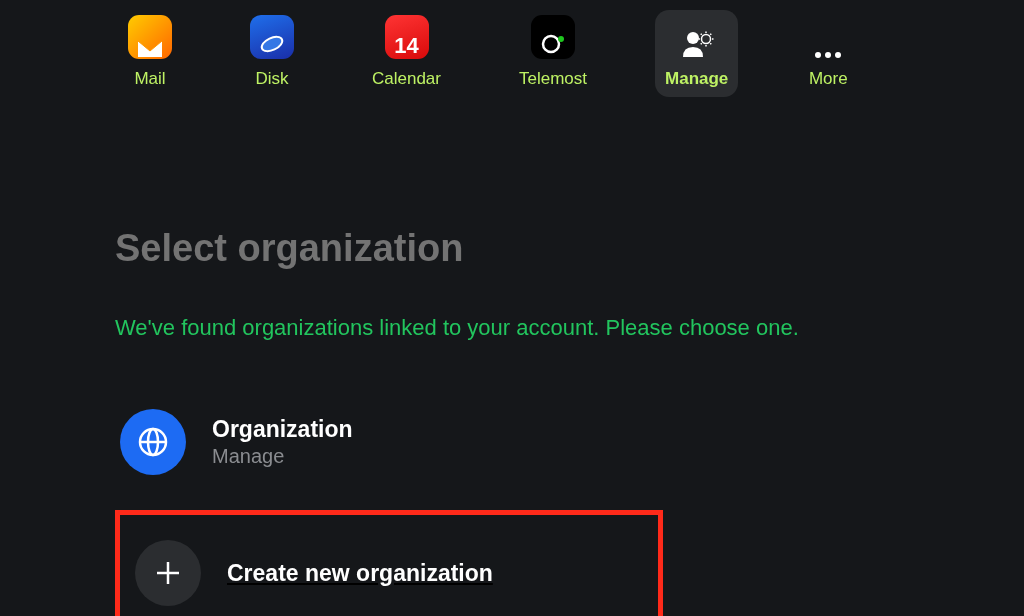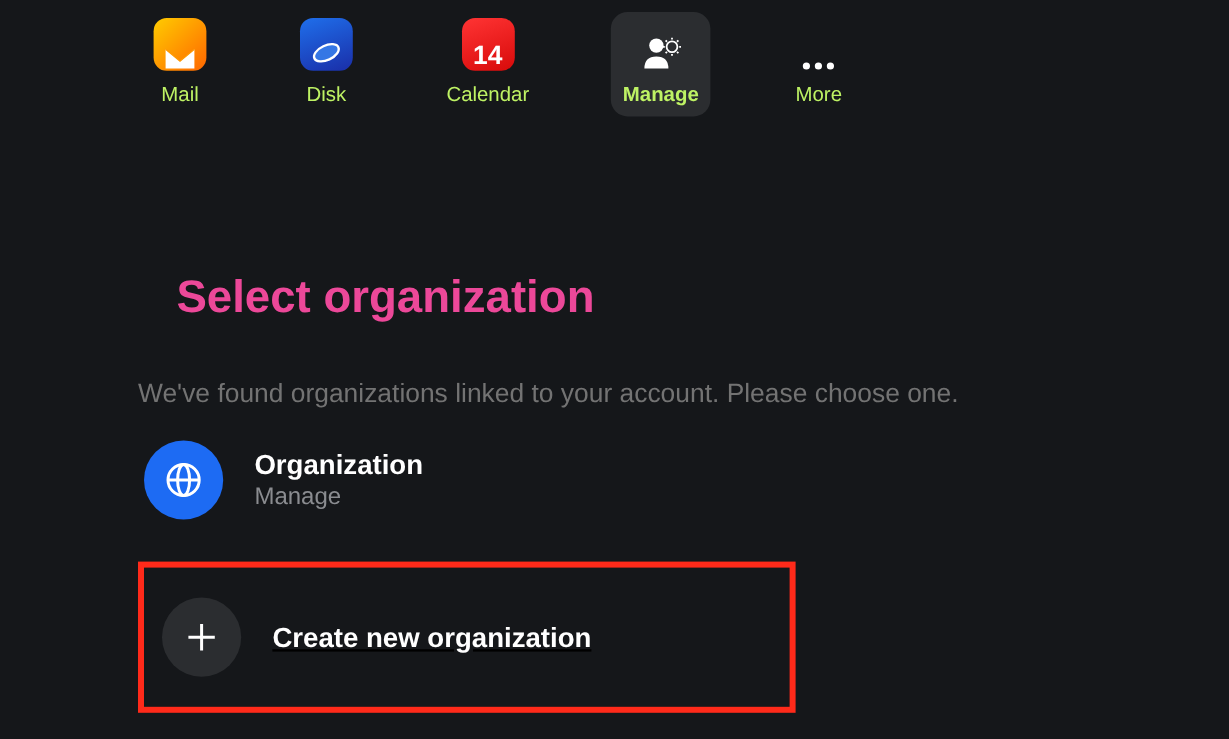--- a/index.html
+++ b/index.html
@@ -61,30 +61,29 @@
     .telemost-icon {
       background: #000;
     }
     .manage-icon, .more-icon {
       background: transparent;
     }
     .content {
       padding: 130px 0 0 115px;
     }
     .title {
-      color: #ec4899;
+      color: #737373;
       font-size: 38px;
       font-weight: 700;
       margin-bottom: 45px;
-      margin-left: 32px;
     }
     .subtitle {
-      color: #737373;
+      color: #22c55e;
       font-size: 22px;
-      margin-bottom: 16px;
+      margin-bottom: 58px;
     }
     .org-item {
       display: flex;
       align-items: center;
       gap: 26px;
       padding: 10px 5px;
       cursor: pointer;
     }
     .org-circle {
       width: 66px;
@@ -151,20 +150,29 @@
     <div class="nav-label">Disk</div>
   </div>
 
   <div class="nav-item">
     <div class="nav-icon calendar-icon">
       <span style="color:#fff;font-size:22px;font-weight:700">14</span>
     </div>
     <div class="nav-label">Calendar</div>
   </div>
 
+  <div class="nav-item">
+    <div class="nav-icon telemost-icon">
+      <svg width="30" height="30" viewBox="0 0 30 30">
+        <circle cx="13" cy="15" r="8" fill="none" stroke="#fff" stroke-width="2.5"></circle>
+        <circle cx="23" cy="10" r="3" fill="#1fc71f"></circle>
+      </svg>
+    </div>
+    <div class="nav-label">Telemost</div>
+  </div>
 
   <div class="nav-item active">
     <div class="nav-icon manage-icon">
       <svg width="36" height="30" viewBox="0 0 36 30">
         <circle cx="14" cy="9" r="6" fill="#fff"></circle>
         <path d="M4 28 Q4 18 14 18 Q24 18 24 28 Z" fill="#fff"></path>
         <circle cx="27" cy="10" r="4.5" fill="none" stroke="#fff" stroke-width="1.5"></circle>
         <g stroke="#fff" stroke-width="1.5">
           <line x1="27" y1="4" x2="27" y2="2.5"></line>
           <line x1="27" y1="16" x2="27" y2="17.5"></line>

